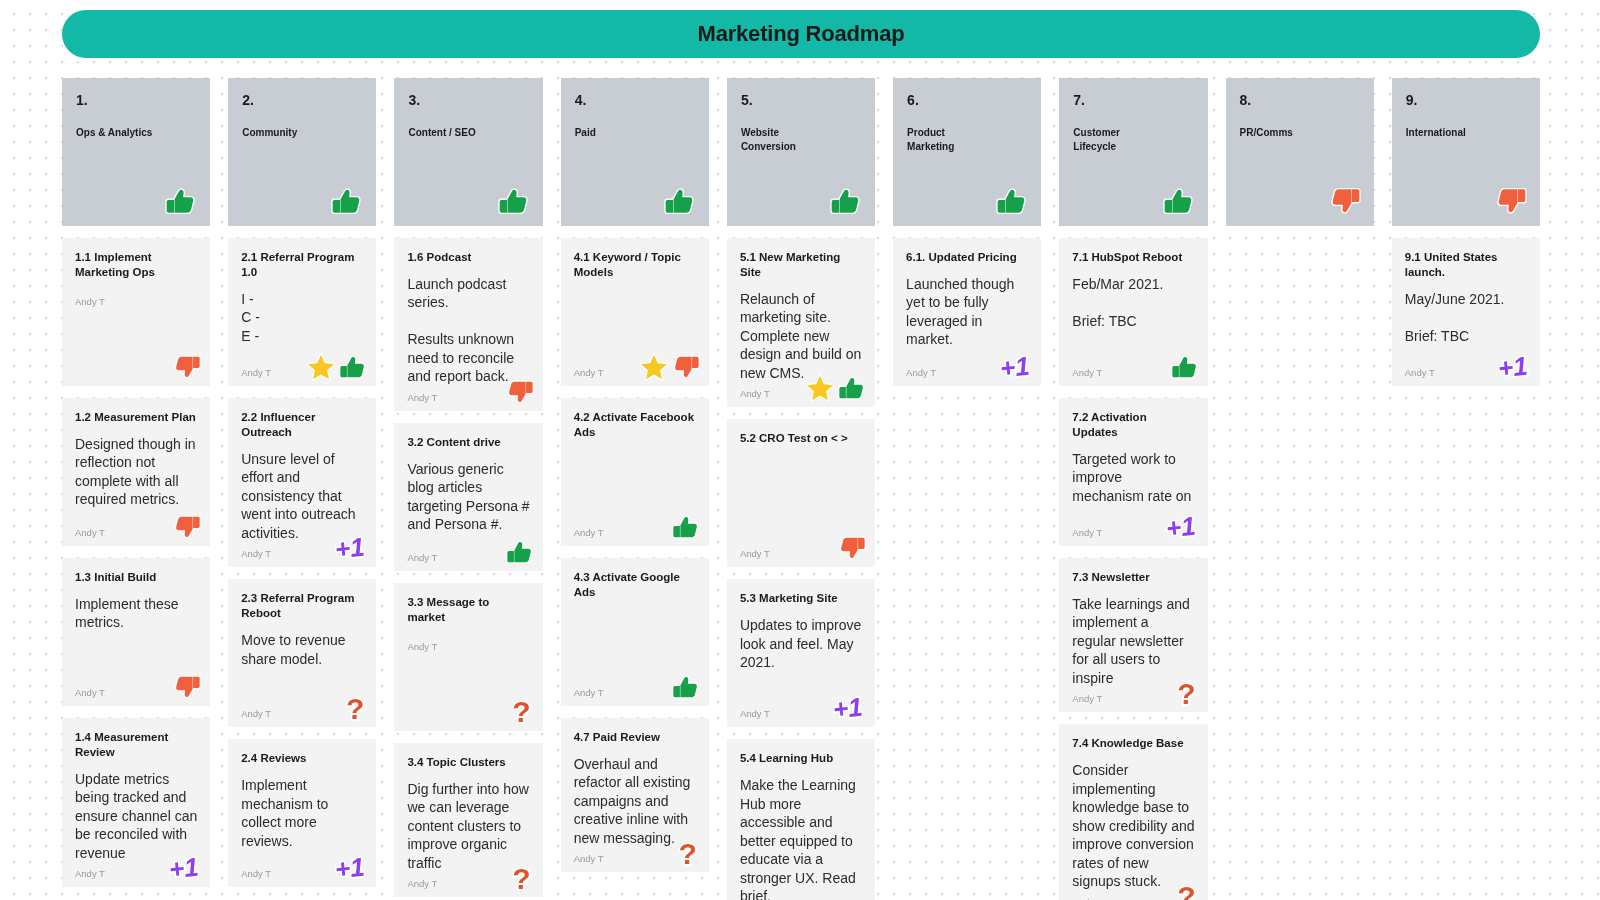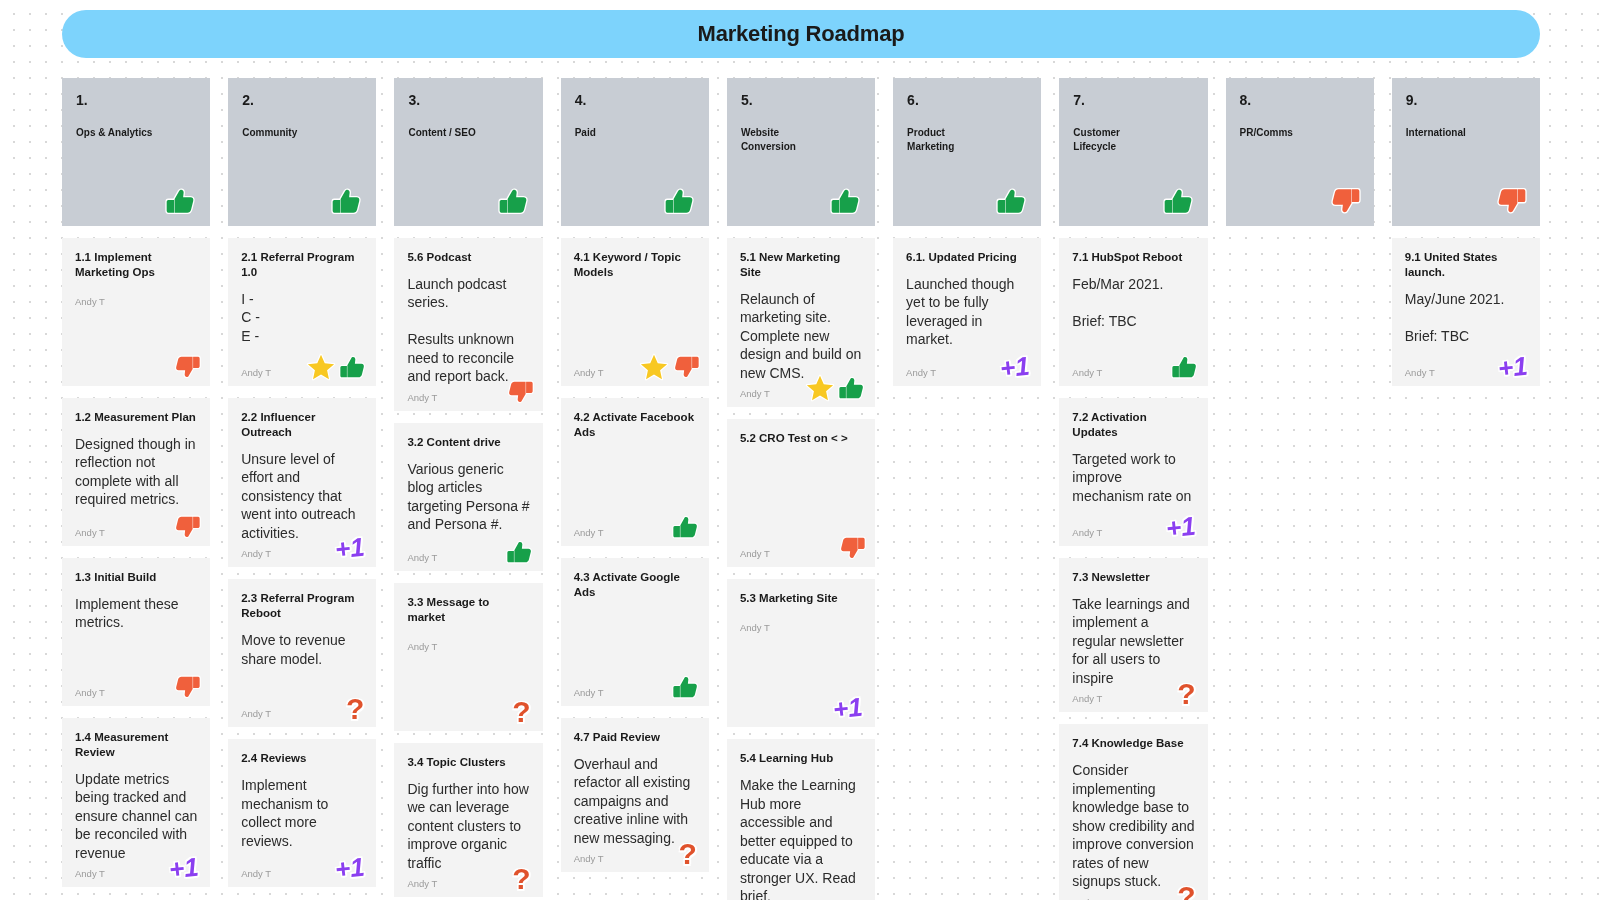--- a/index.html
+++ b/index.html
@@ -25,21 +25,21 @@
     left: 0; top: 0;
     width: 1600px;
     height: 900px;
     padding: 10px 60px 0 62px;
   }
 
   
   .title-banner {
     height: 48px;
     margin: 0 0 20px 0;
-    background: #7dd3fc;
+    background: #14b8a6;
     border-radius: 24px;
     display: flex;
     align-items: center;
     justify-content: center;
   }
   .title-banner .title-text {
     font-size: 22px;
     font-weight: bold;
     color: #1a1a1a;
     letter-spacing: -0.2px;
@@ -279,21 +279,21 @@
         <div class="col-head">
           <div class="col-num">3.</div>
           <div class="col-title">Content / SEO</div>
           <span class="sticker">
             <svg width="34" height="34" viewBox="0 0 64 64">
               <path d="M20 28 L28 14 C30 9 37 10 37 16 L36 25 L50 25 C54 25 56 28 55 32 L51 48 C50 52 47 54 44 54 L22 54 L20 54 Z M8 30 L19 30 L19 54 L8 54 C6 54 5 52 5 50 L5 34 C5 32 6 30 8 30 Z" fill="#17a04a" stroke="#ffffff" stroke-width="5" stroke-linejoin="round" paint-order="stroke"></path>
             </svg>
           </span>
         </div>
         <div class="card">
-          <div class="card-title">5.6 Podcast</div>
+          <div class="card-title">1.6 Podcast</div>
           <div class="card-body">Launch podcast series.
 
 Results unknown need to reconcile and report back.</div>
           <div class="card-foot">Andy T</div>
           <div class="stickers">
             <span class="sticker">
               <svg width="30" height="30" viewBox="0 0 64 64">
                 <path d="M44 36 L36 50 C34 55 27 54 27 48 L28 39 L14 39 C10 39 8 36 9 32 L13 16 C14 12 17 10 20 10 L42 10 L44 10 Z M56 34 L45 34 L45 10 L56 10 C58 10 59 12 59 14 L59 30 C59 32 58 34 56 34 Z" fill="#f0603c" stroke="#ffffff" stroke-width="5" stroke-linejoin="round" paint-order="stroke"></path>
               </svg>
             </span>
@@ -422,20 +422,21 @@
           <div class="stickers">
             <span class="sticker">
               <svg width="30" height="30" viewBox="0 0 64 64">
                 <path d="M44 36 L36 50 C34 55 27 54 27 48 L28 39 L14 39 C10 39 8 36 9 32 L13 16 C14 12 17 10 20 10 L42 10 L44 10 Z M56 34 L45 34 L45 10 L56 10 C58 10 59 12 59 14 L59 30 C59 32 58 34 56 34 Z" fill="#f0603c" stroke="#ffffff" stroke-width="5" stroke-linejoin="round" paint-order="stroke"></path>
               </svg>
             </span>
           </div>
         </div>
         <div class="card">
           <div class="card-title">5.3 Marketing Site</div>
+          <div class="card-body">Updates to improve look and feel. May 2021.</div>
           <div class="card-foot">Andy T</div>
           <div class="stickers">
             <span class="sticker plusone">+1</span>
           </div>
         </div>
         <div class="card">
           <div class="card-title">5.4 Learning Hub</div>
           <div class="card-body">Make the Learning Hub more accessible and better equipped to educate via a stronger UX. Read brief.</div>
           <div class="card-foot">Andy T</div>
           <div class="stickers">

